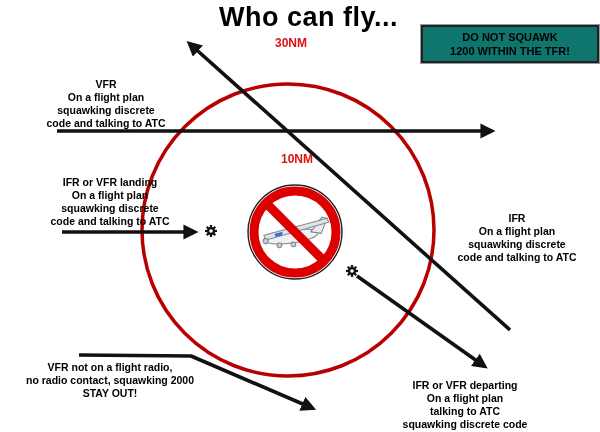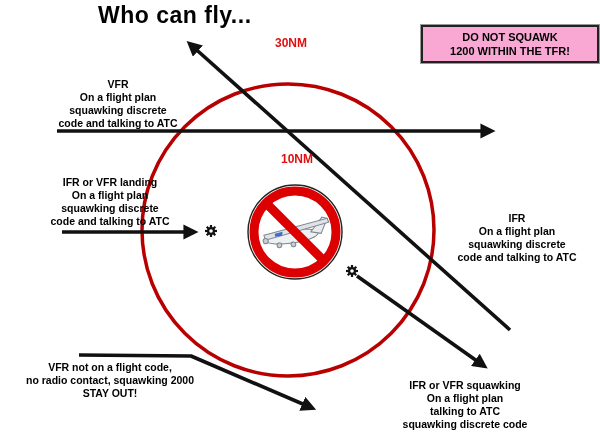--- a/index.html
+++ b/index.html
@@ -2,30 +2,30 @@
 <html><head>
 <meta charset="utf-8">
 <style>
   html,body{margin:0;padding:0;background:#fff;}
   .stage{
     position:relative;width:600px;height:432px;background:#fff;overflow:hidden;
     font-family:"Liberation Sans",sans-serif;color:#111;
   }
   .title{
     position:absolute;left:98px;top:2px;width:300px;margin:0;
-    font-size:23px;font-weight:800;text-align:left;letter-spacing:.5px;color:#000;
+    font-size:27px;font-weight:800;text-align:right;letter-spacing:.5px;color:#000;
   }
   .warnbox{
     position:absolute;left:421px;top:25px;width:170px;
-    border:2px solid #222;outline:1px solid #999;background:#f9a8d4;
+    border:2px solid #222;outline:1px solid #999;background:#0f766e;
     padding:3px 2px;text-align:center;font-size:11px;font-weight:700;line-height:14px;color:#000;
   }
   .anno{position:absolute;text-align:center;font-size:10.5px;font-weight:700;line-height:13px;color:#000;}
   .anno div{white-space:nowrap;}
-  .anno-vfr-through{left:30px;top:78px;width:176px;}
+  .anno-vfr-through{left:18px;top:78px;width:176px;}
   .anno-landing{left:0px;top:176px;width:172px;margin-left:24px;}
   .anno-ifr-through{left:432px;top:212px;width:170px;}
   .anno-stayout{left:15px;top:361px;width:190px;}
   .anno-departing{left:375px;top:379px;width:180px;}
   .ring-label{position:absolute;width:80px;text-align:center;font-size:12px;font-weight:700;color:#e01010;}
   .ring-label-outer{left:251px;top:36px;}
   .ring-label-inner{left:257px;top:152px;}
   svg.layer{position:absolute;left:0;top:0;}
 </style>
 </head>
@@ -107,25 +107,25 @@
   </div>
 
   <div class="anno anno-ifr-through">
     <div>IFR</div>
     <div>On a flight plan</div>
     <div>squawking discrete</div>
     <div>code and talking to ATC</div>
   </div>
 
   <div class="anno anno-stayout">
-    <div>VFR not on a flight code,</div>
+    <div>VFR not on a flight radio,</div>
     <div>no radio contact, squawking 2000</div>
     <div>STAY OUT!</div>
   </div>
 
   <div class="anno anno-departing">
-    <div>IFR or VFR squawking</div>
+    <div>IFR or VFR departing</div>
     <div>On a flight plan</div>
     <div>talking to ATC</div>
     <div>squawking discrete code</div>
   </div>
 
 </div>
 
 </body></html>

